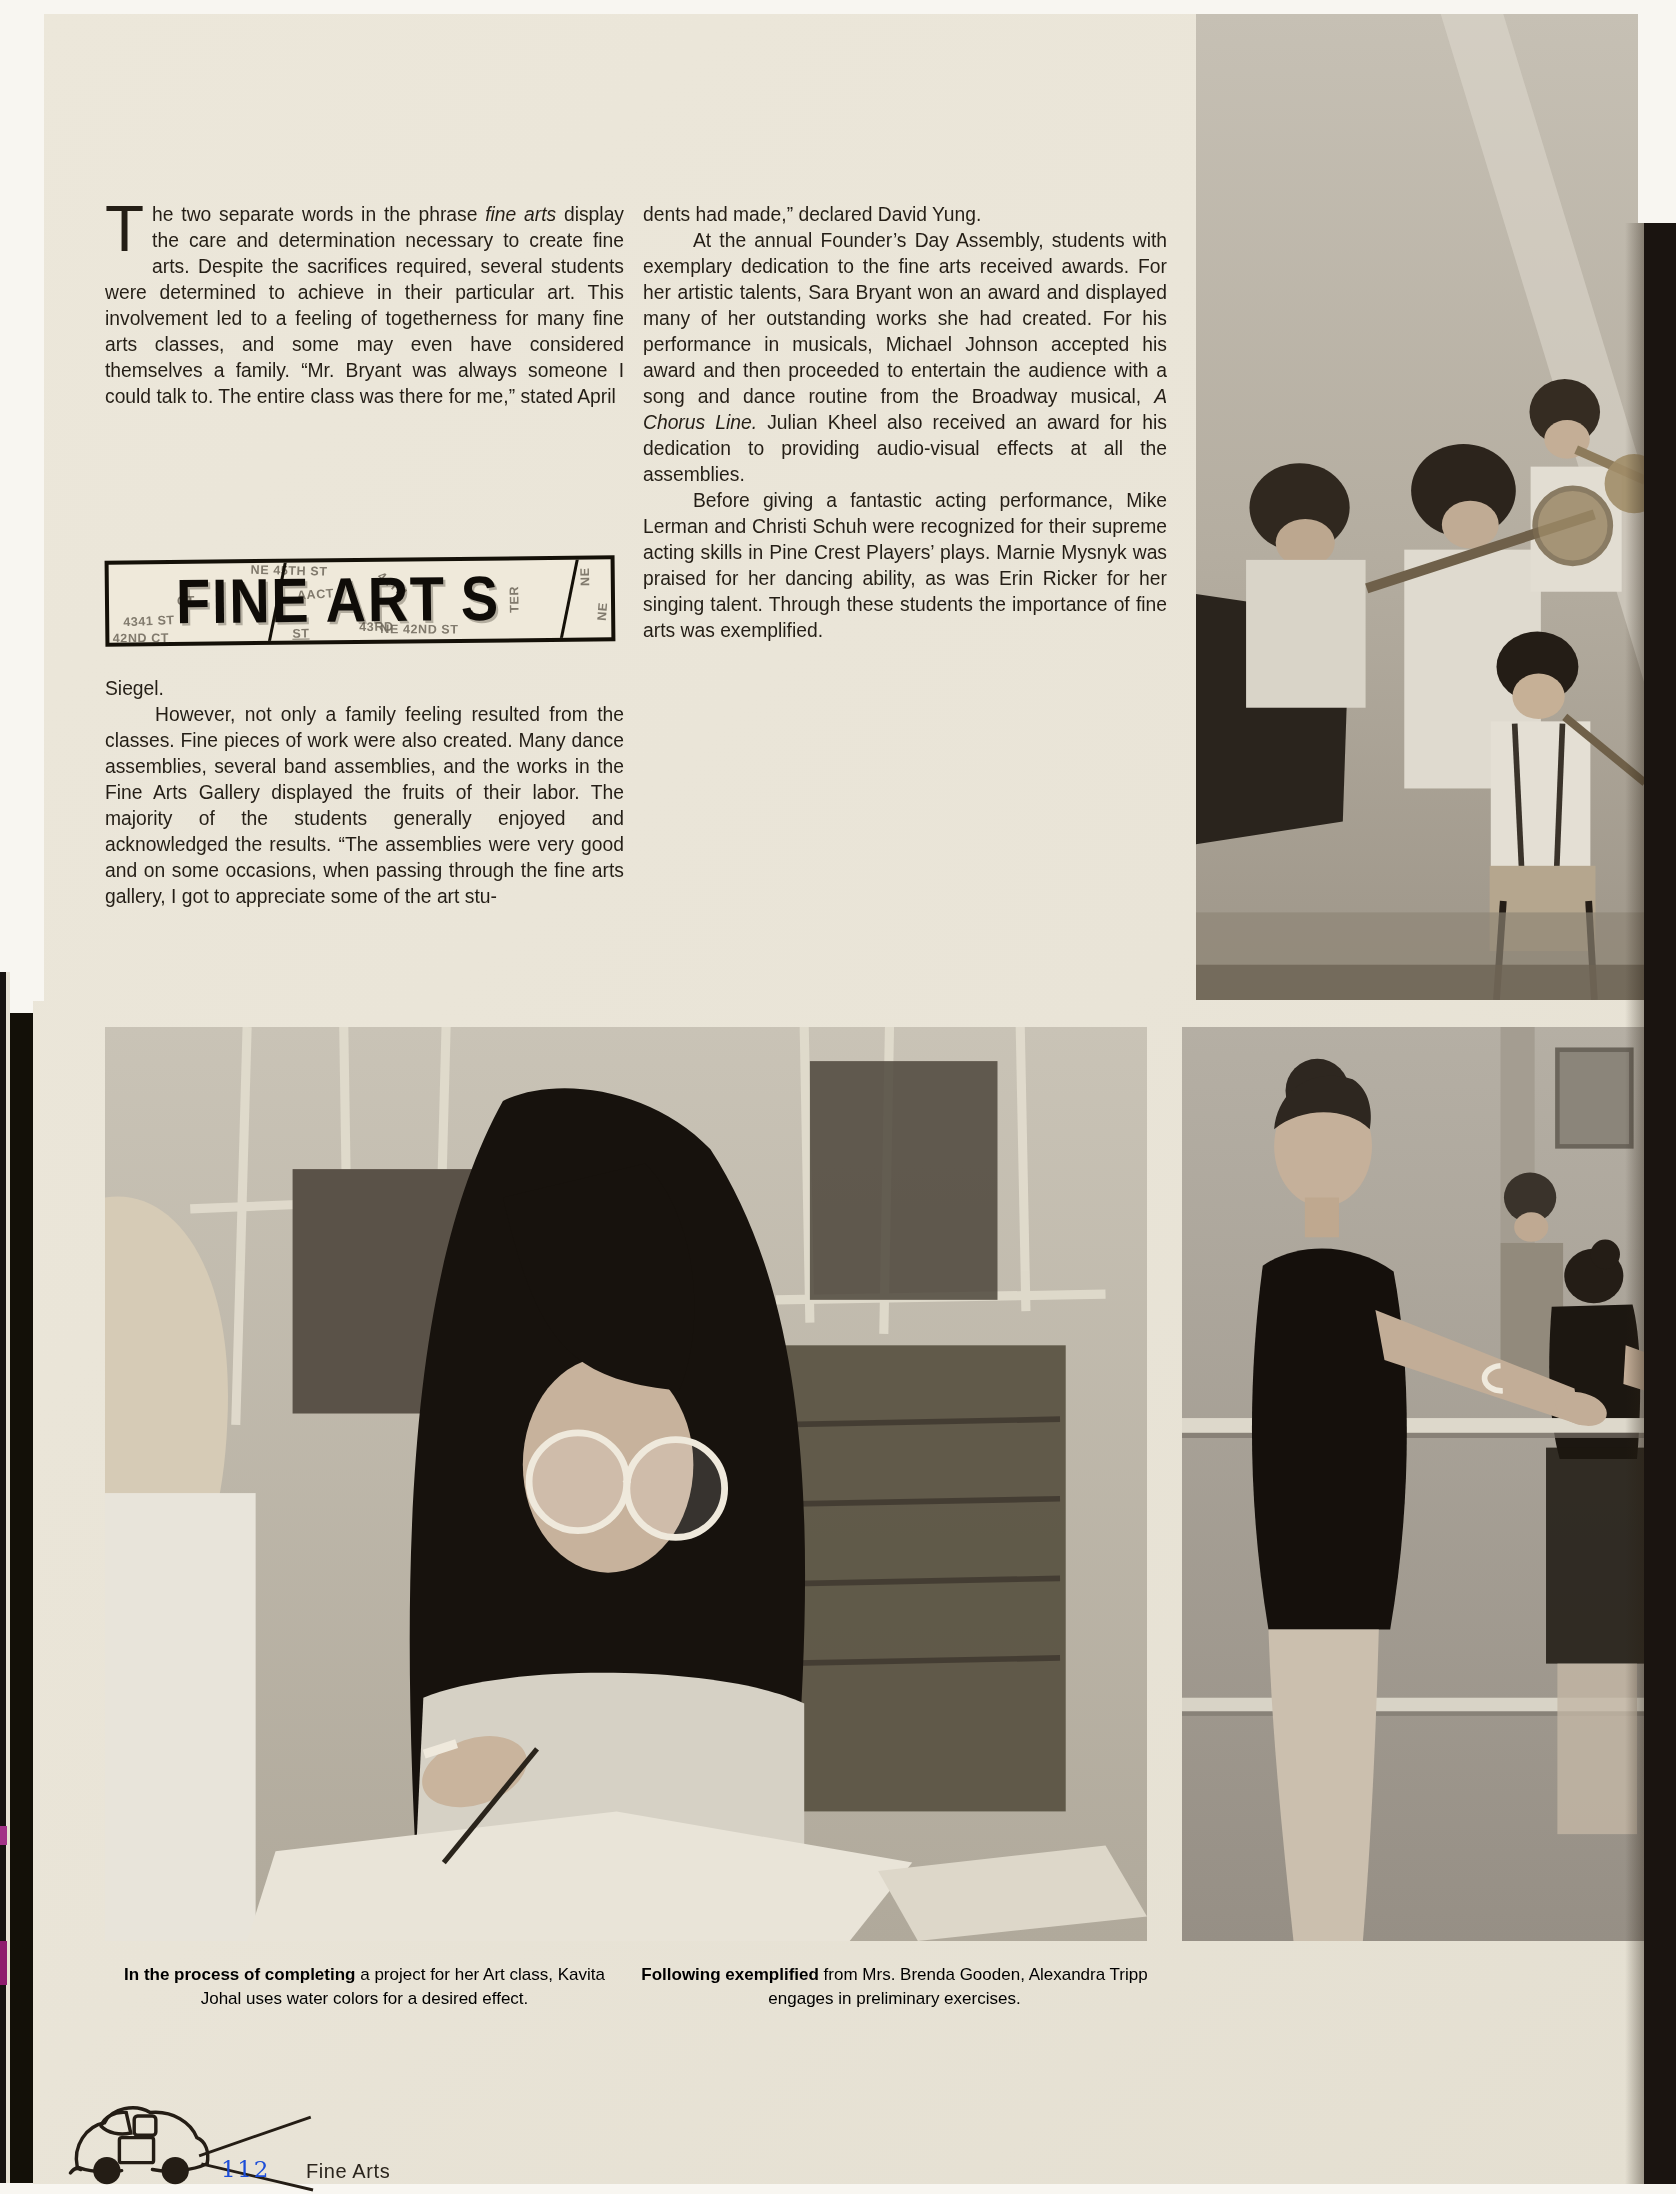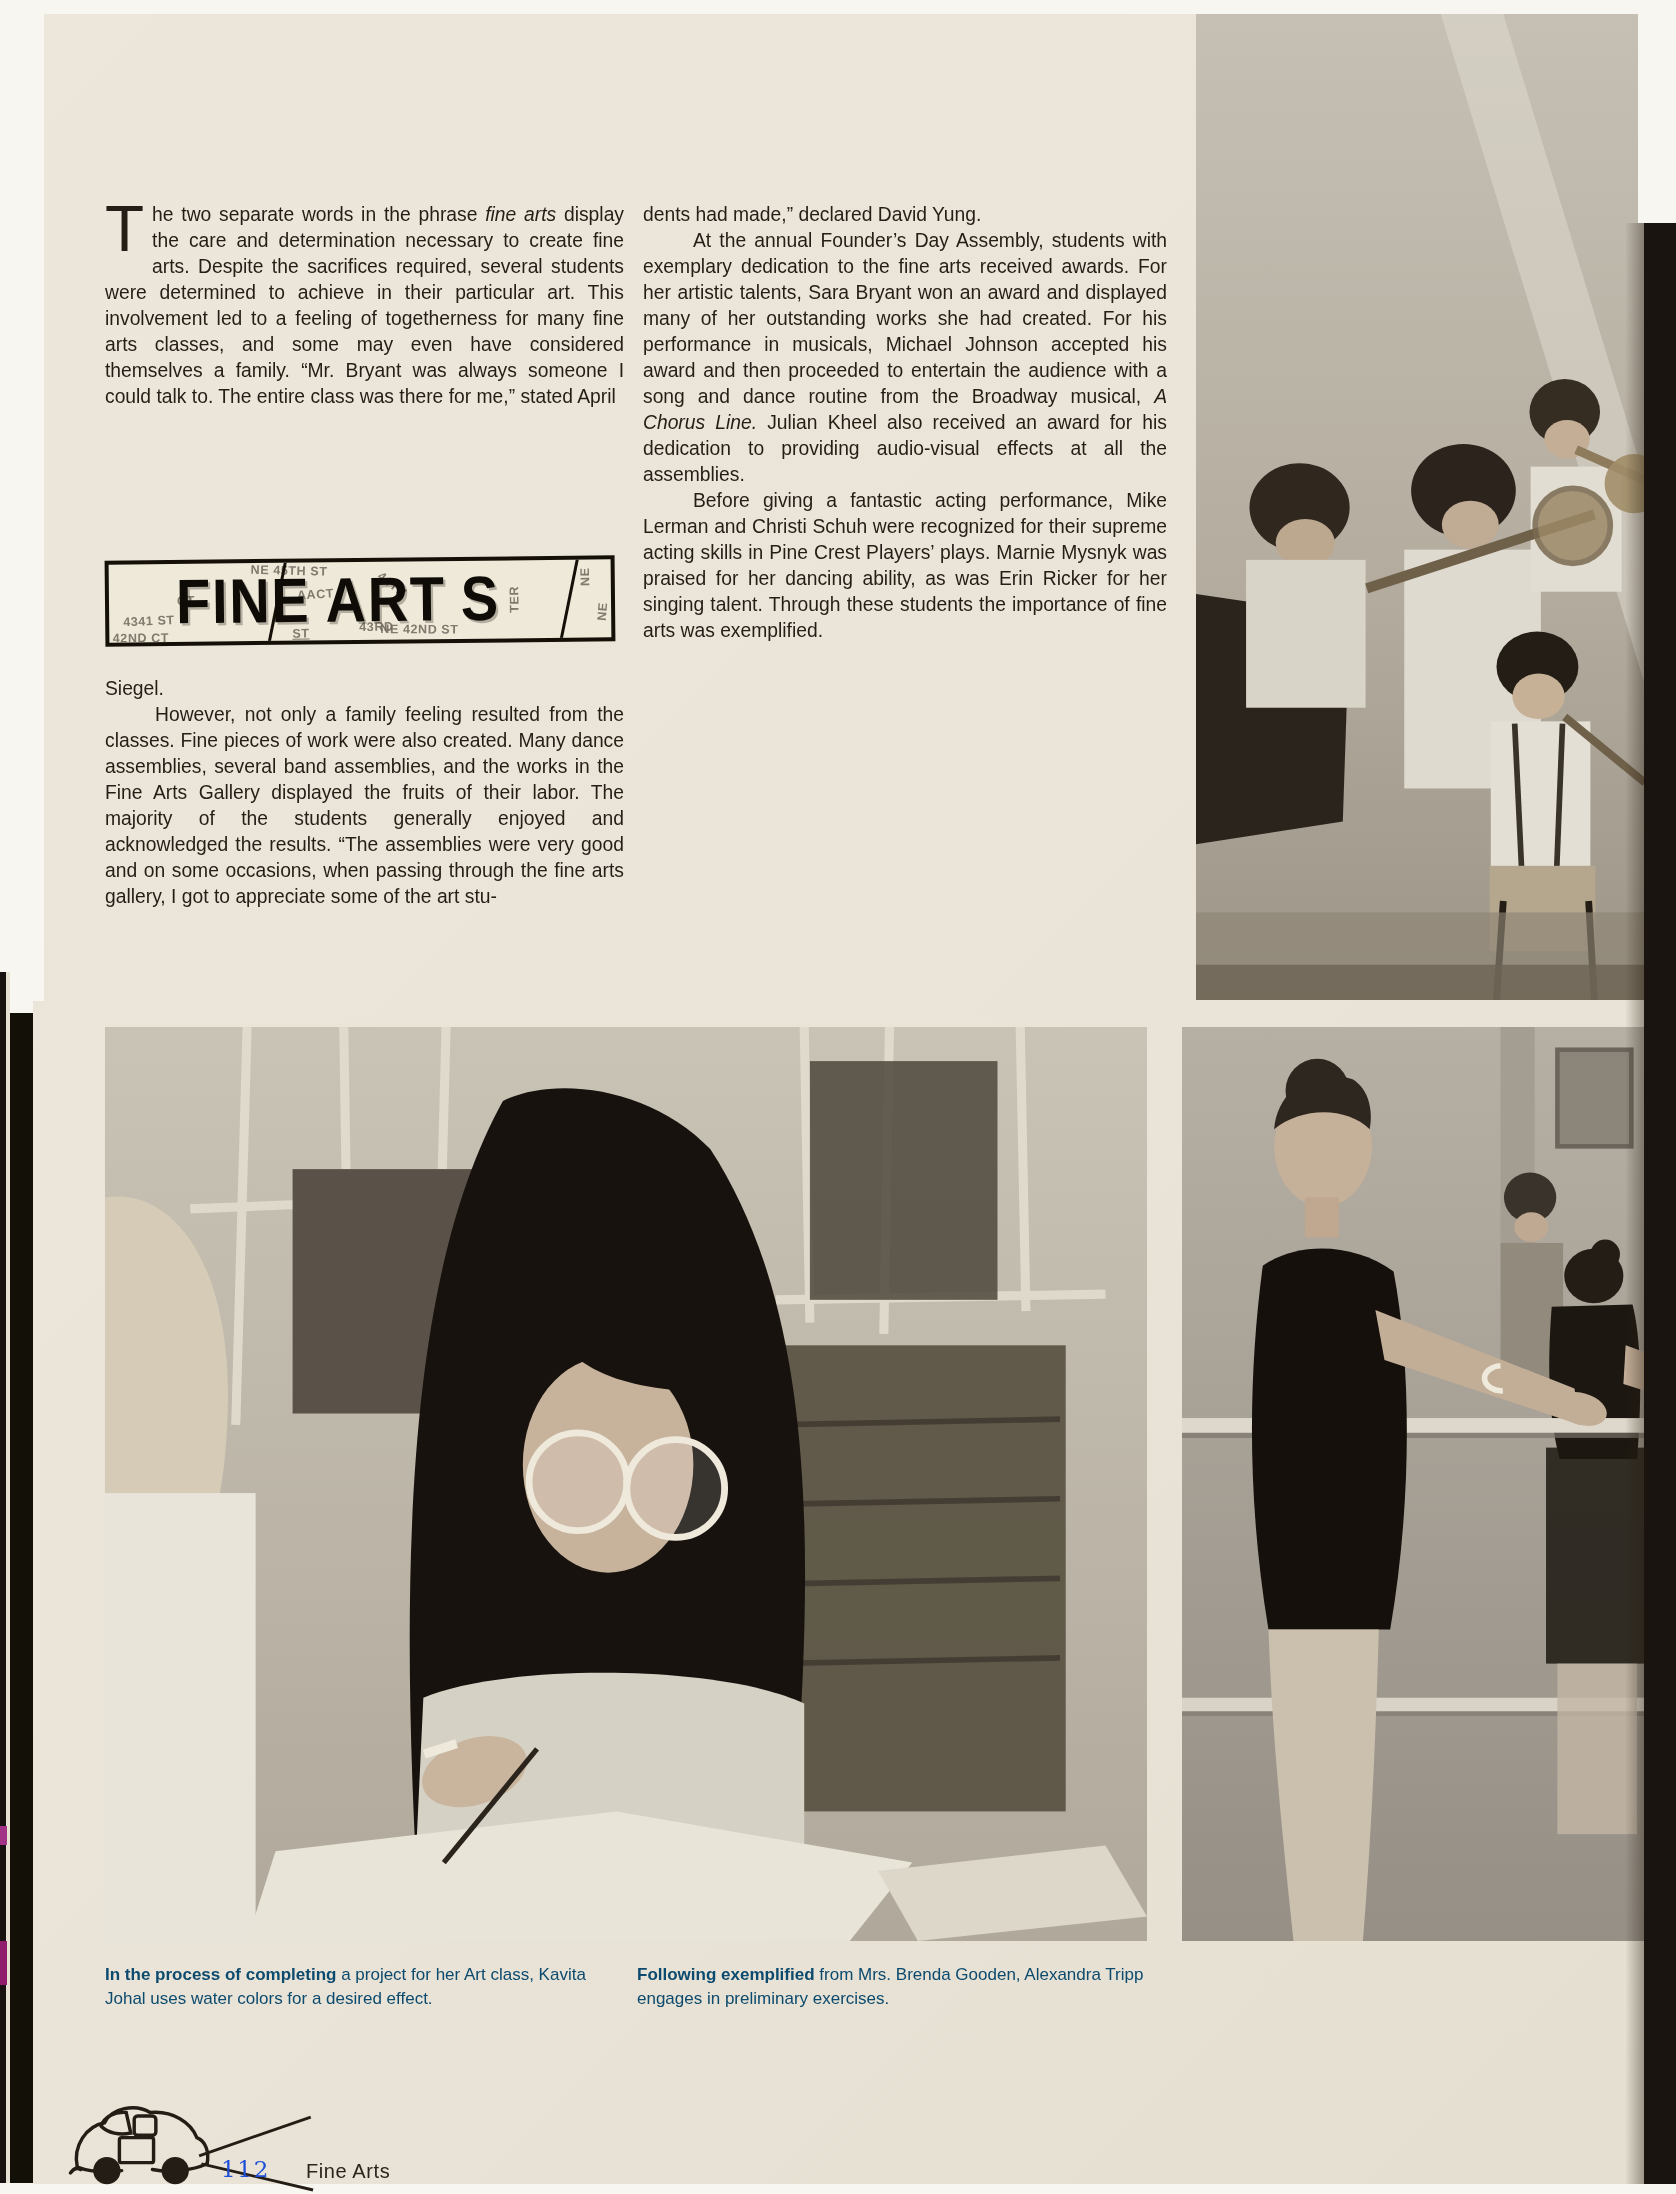--- a/index.html
+++ b/index.html
@@ -51,21 +51,21 @@
   .banner-s{margin-left:15px;}
 
   
   .photo{position:absolute;overflow:hidden;background:#b6b0a4;}
   .photo svg{display:block;width:100%;height:100%;}
   .photo-band{left:1196px;top:13.6px;width:449px;height:986px;}
   .photo-art{left:105px;top:1027px;width:1042px;height:914px;}
   .photo-ballet{left:1182px;top:1027px;width:463px;height:914px;}
 
   
-  .caption{position:absolute;font-size:17px;line-height:24px;color:#0c4a6e;text-align:left;}
+  .caption{position:absolute;font-size:17px;line-height:24px;color:#000000;text-align:center;}
   .caption b{font-weight:700;}
   .caption-art{left:105px;top:1963px;width:519px;}
   .caption-ballet{left:637px;top:1963px;width:515px;}
 
   
   .footer-svg{position:absolute;left:67px;top:2100px;width:254px;height:94px;}
   .page-number{position:absolute;left:221px;top:2156px;font-family:"DejaVu Serif",serif;
                font-size:23px;letter-spacing:1.7px;color:#1d4ed8;}
   .section-name{position:absolute;left:306px;top:2160px;font-size:20px;color:#2a241c;
                 letter-spacing:0.6px;}

